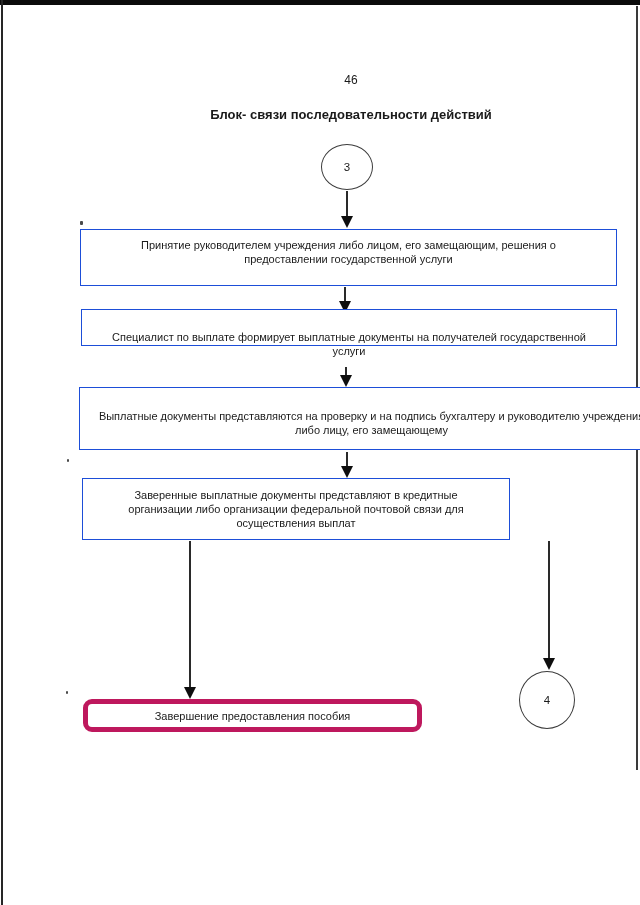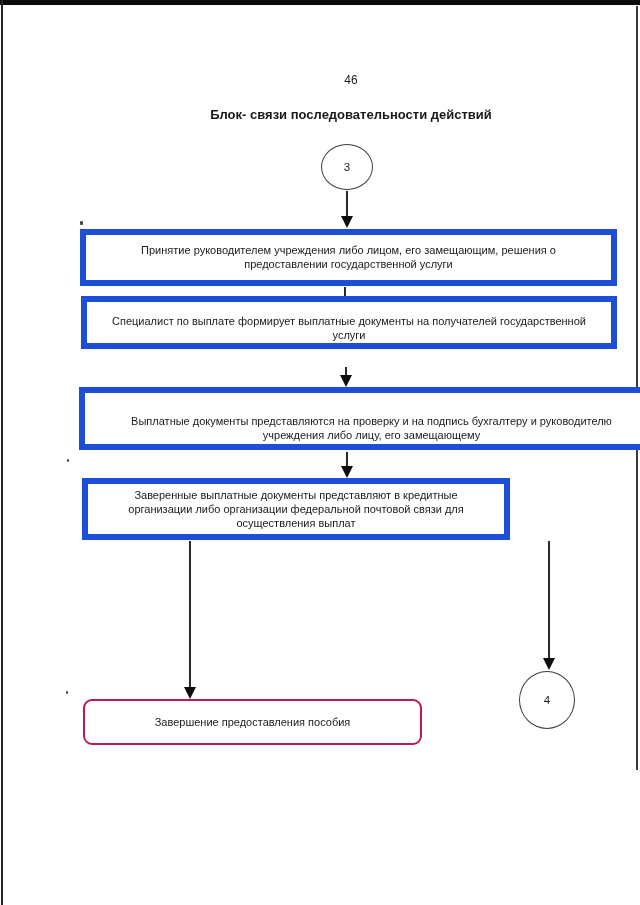--- a/index.html
+++ b/index.html
@@ -25,36 +25,36 @@
   .node-circle {
     border: 1px solid #3c3c3c; border-radius: 50%;
     display: flex; align-items: center; justify-content: center;
     font-size: 11.5px; background: #fff; box-sizing: border-box;
   }
   .node-3 { left: 321px; top: 144px; width: 52px; height: 46px; }
   .node-4 { left: 519px; top: 671px; width: 56px; height: 58px; }
 
   
   .pbox {
-    border: 6px solid #1d4ed8; background: #fff; box-sizing: border-box;
+    border: 1px solid #1d4ed8; background: #fff; box-sizing: border-box;
     font-size: 11px; line-height: 14px; text-align: center;
     padding-left: 18px; padding-right: 18px;
   }
   .pbox-1 { left: 80px;  top: 229px; width: 537px; height: 57px; padding-top: 8px; }
-  .pbox-2 { left: 81px;  top: 296px; width: 536px; height: 53px; padding-top: 12px; }
+  .pbox-2 { left: 81px;  top: 309px; width: 536px; height: 37px; padding-top: 20px; }
   .pbox-3 { left: 79px;  top: 387px; width: 585px; height: 63px; padding-top: 21px; }
   .pbox-4 { left: 82px;  top: 478px; width: 428px; height: 62px;
             display: flex; flex-direction: column; justify-content: center; }
   .duration { display: block; }
   .pbox-2 .duration { margin-top: 5px; }
   .pbox-3 .duration { margin-top: 0; }
 
   .end-box {
-    left: 83px; top: 699px; width: 339px; height: 46px;
-    border: 2px solid #be185d; border-radius: 9px; background: #fff;
+    left: 83px; top: 699px; width: 339px; height: 33px;
+    border: 5px solid #be185d; border-radius: 9px; background: #fff;
     box-sizing: border-box; font-size: 11px;
     display: flex; align-items: center; justify-content: center; text-align: center;
   }
 
   
   .vline { width: 2px; background: #2a2a2a; }
   .ahead {
     width: 0; height: 0;
     border-left: 6px solid transparent; border-right: 6px solid transparent;
     border-top: 12px solid #0e0e0e;

